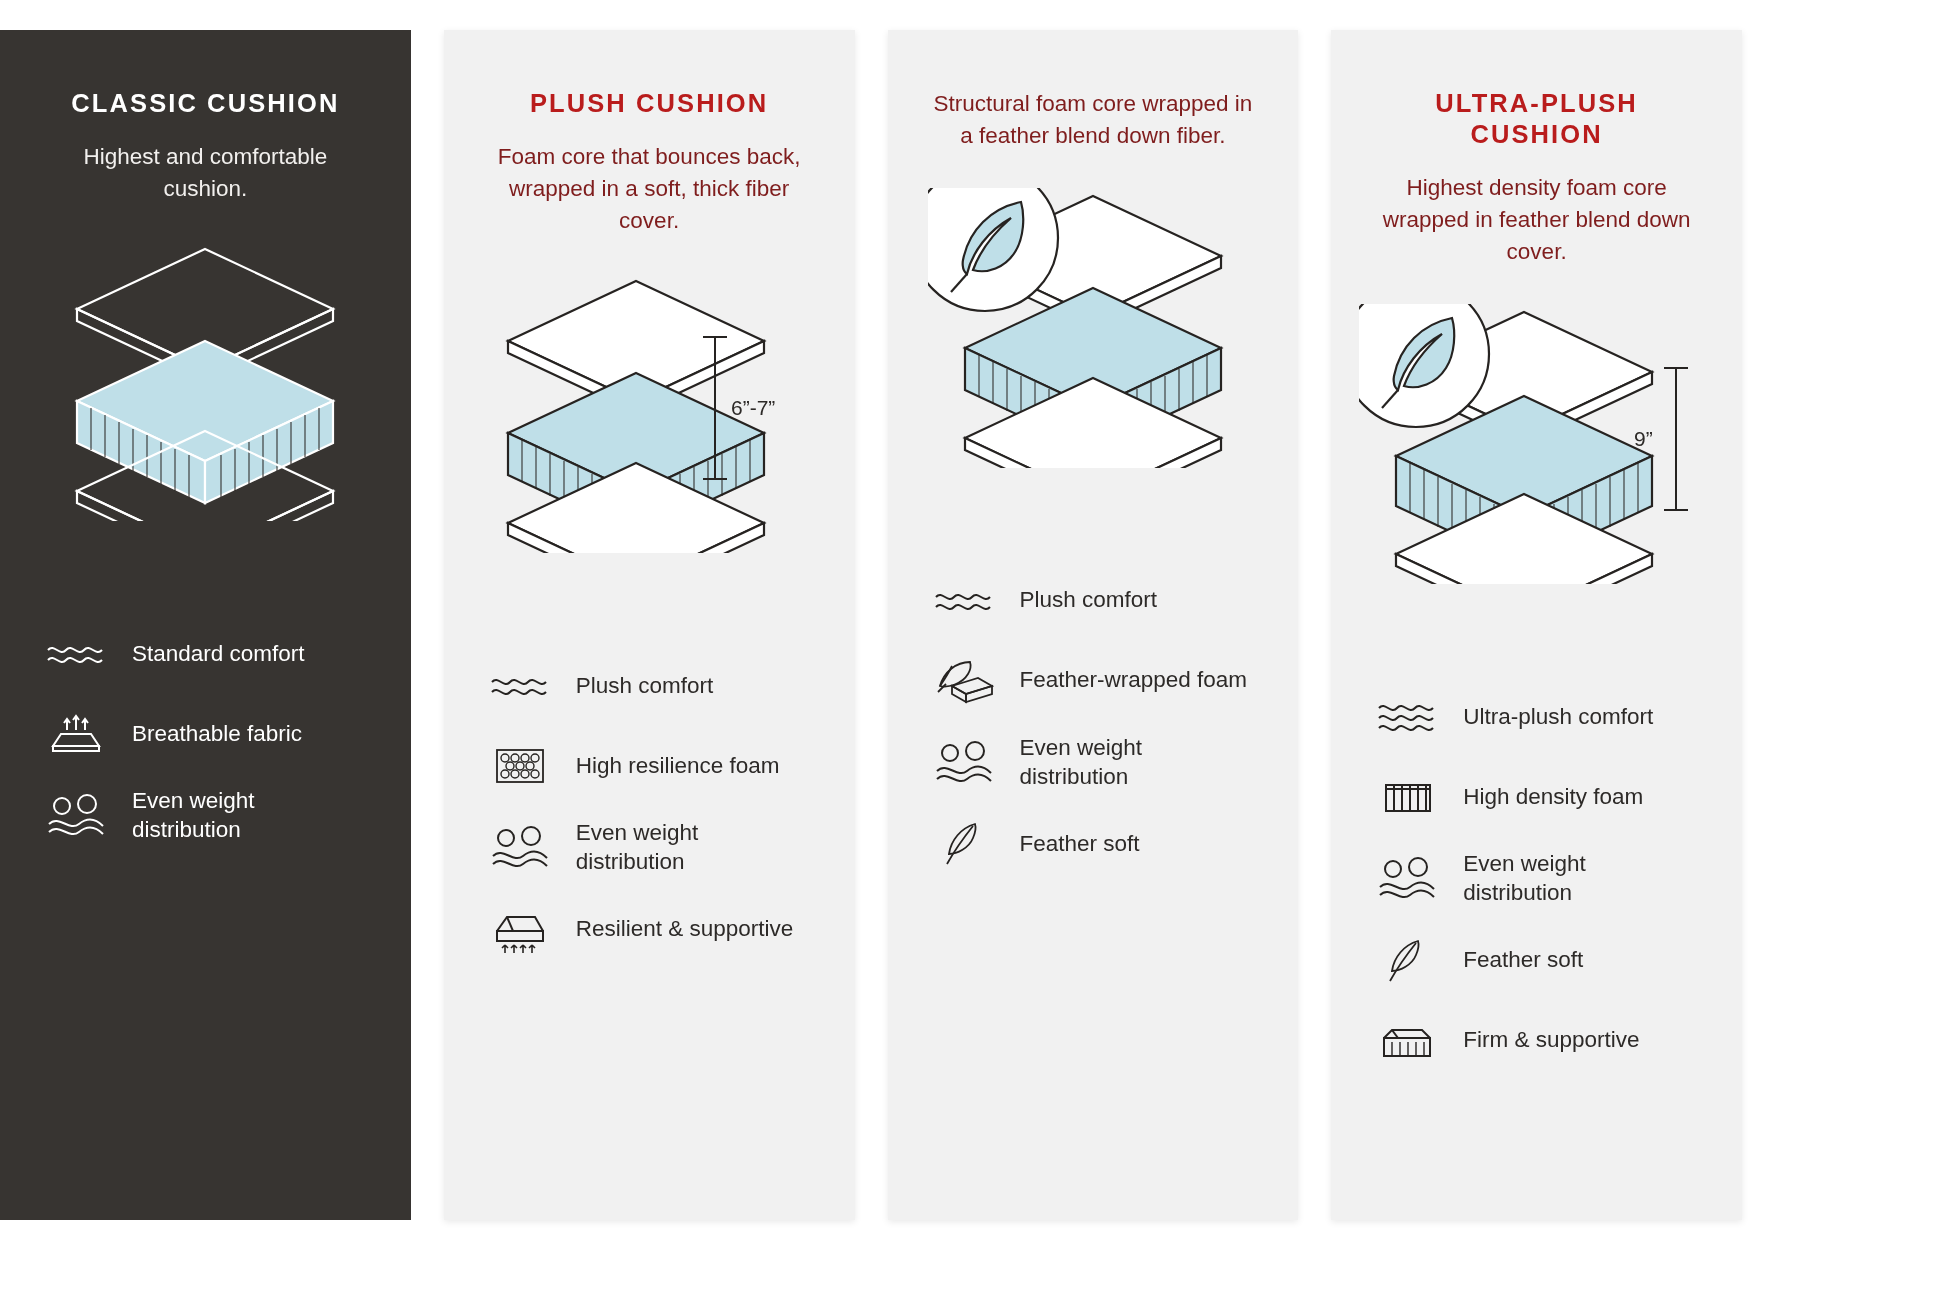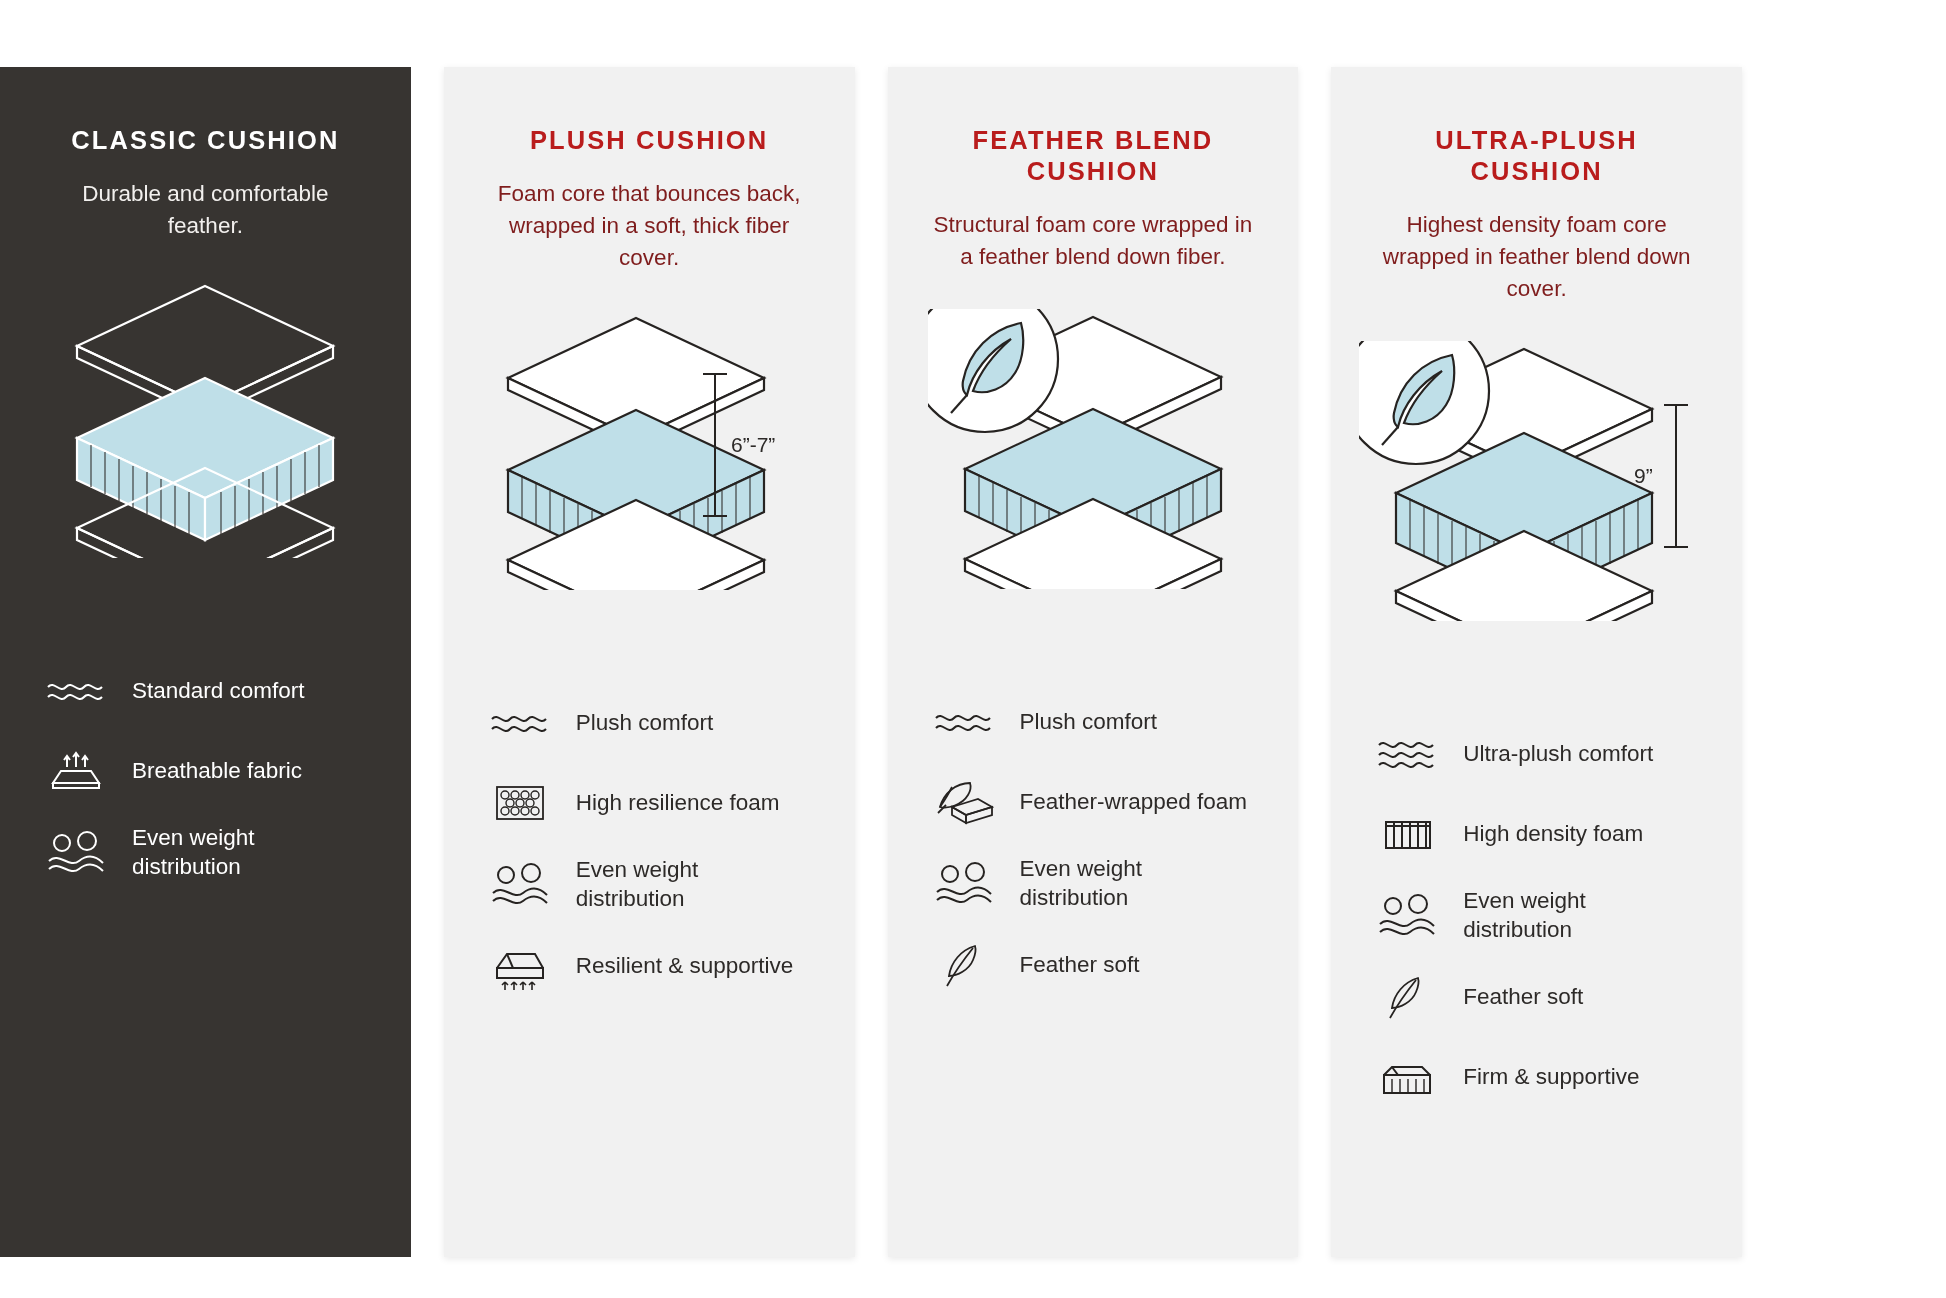--- a/index.html
+++ b/index.html
@@ -22,21 +22,21 @@
   .cards {
     position: absolute;
     left: 0;
     top: 0;
     width: 1742px;
     height: 1298px;
     display: flex;
     justify-content: center;
     align-items: flex-start;
     gap: 33px;
-    padding-top: 67px;
+    padding-top: 30px;
     box-sizing: border-box;
   }
   .card {
     width: 434px;
     height: 1190px;
     background: #f1f1f1;
     box-sizing: border-box;
     padding: 58px 42px 0 42px;
     position: relative;
     box-shadow: 0 2px 7px rgba(0,0,0,0.09);
@@ -117,21 +117,21 @@
   }
 </style>
 </head>
 <body>
 
 <div class="board">
   <div class="cards">
 
     <div class="card dark">
       <h2 class="card-title">CLASSIC CUSHION</h2>
-      <p class="card-desc">Durable and comfortable feather.</p>
+      <p class="card-desc">Highest and comfortable cushion.</p>
 
       <div class="art">
         <svg class="main" width="300" height="280" viewBox="0 0 300 280" fill="none" stroke="#ffffff" stroke-width="2.2">
 
           <g>
             <polygon points="150,8 278,68 150,128 22,68" fill="none"></polygon>
             <polygon points="22,68 150,128 278,68 278,80 150,140 22,80" fill="none"></polygon>
           </g>
 
           <g>
@@ -301,21 +301,20 @@
                 <path d="M43 48v-8M43 40l-3 3M43 40l3 3"></path>
               </g>
             </svg>
           </span>
           <span class="flabel">Resilient &amp; supportive</span>
         </div>
       </div>
     </div>
 
     <div class="card">
-      <h2 class="card-title">FEATHER BLEND CUSHION</h2>
       <p class="card-desc">Structural foam core wrapped in a feather blend down fiber.</p>
 
       <div class="art">
         <svg class="main" width="330" height="280" viewBox="-15 0 330 280" fill="none" stroke="#262321" stroke-width="2.2">
           <g>
             <polygon points="150,8 278,68 150,128 22,68" fill="#ffffff"></polygon>
             <polygon points="22,68 150,128 278,68 278,80 150,140 22,80" fill="#ffffff"></polygon>
           </g>
           <g>
             <polygon points="150,100 278,160 150,220 22,160" fill="#bfdfe8"></polygon>

